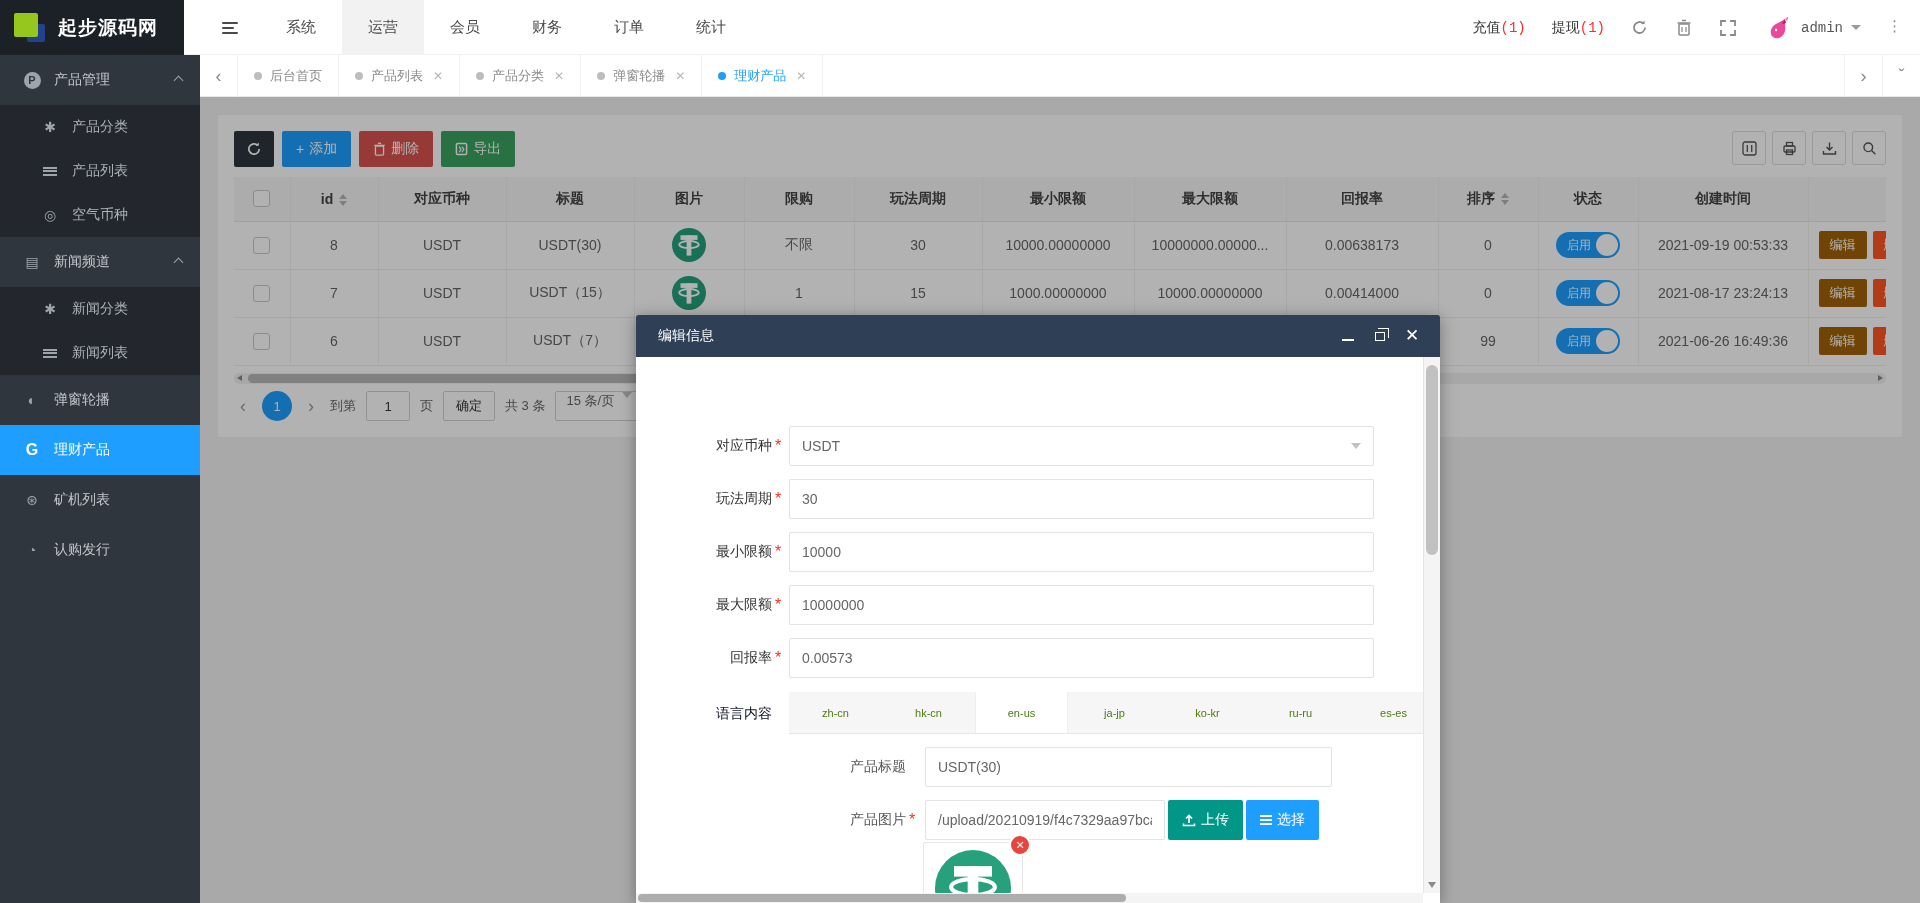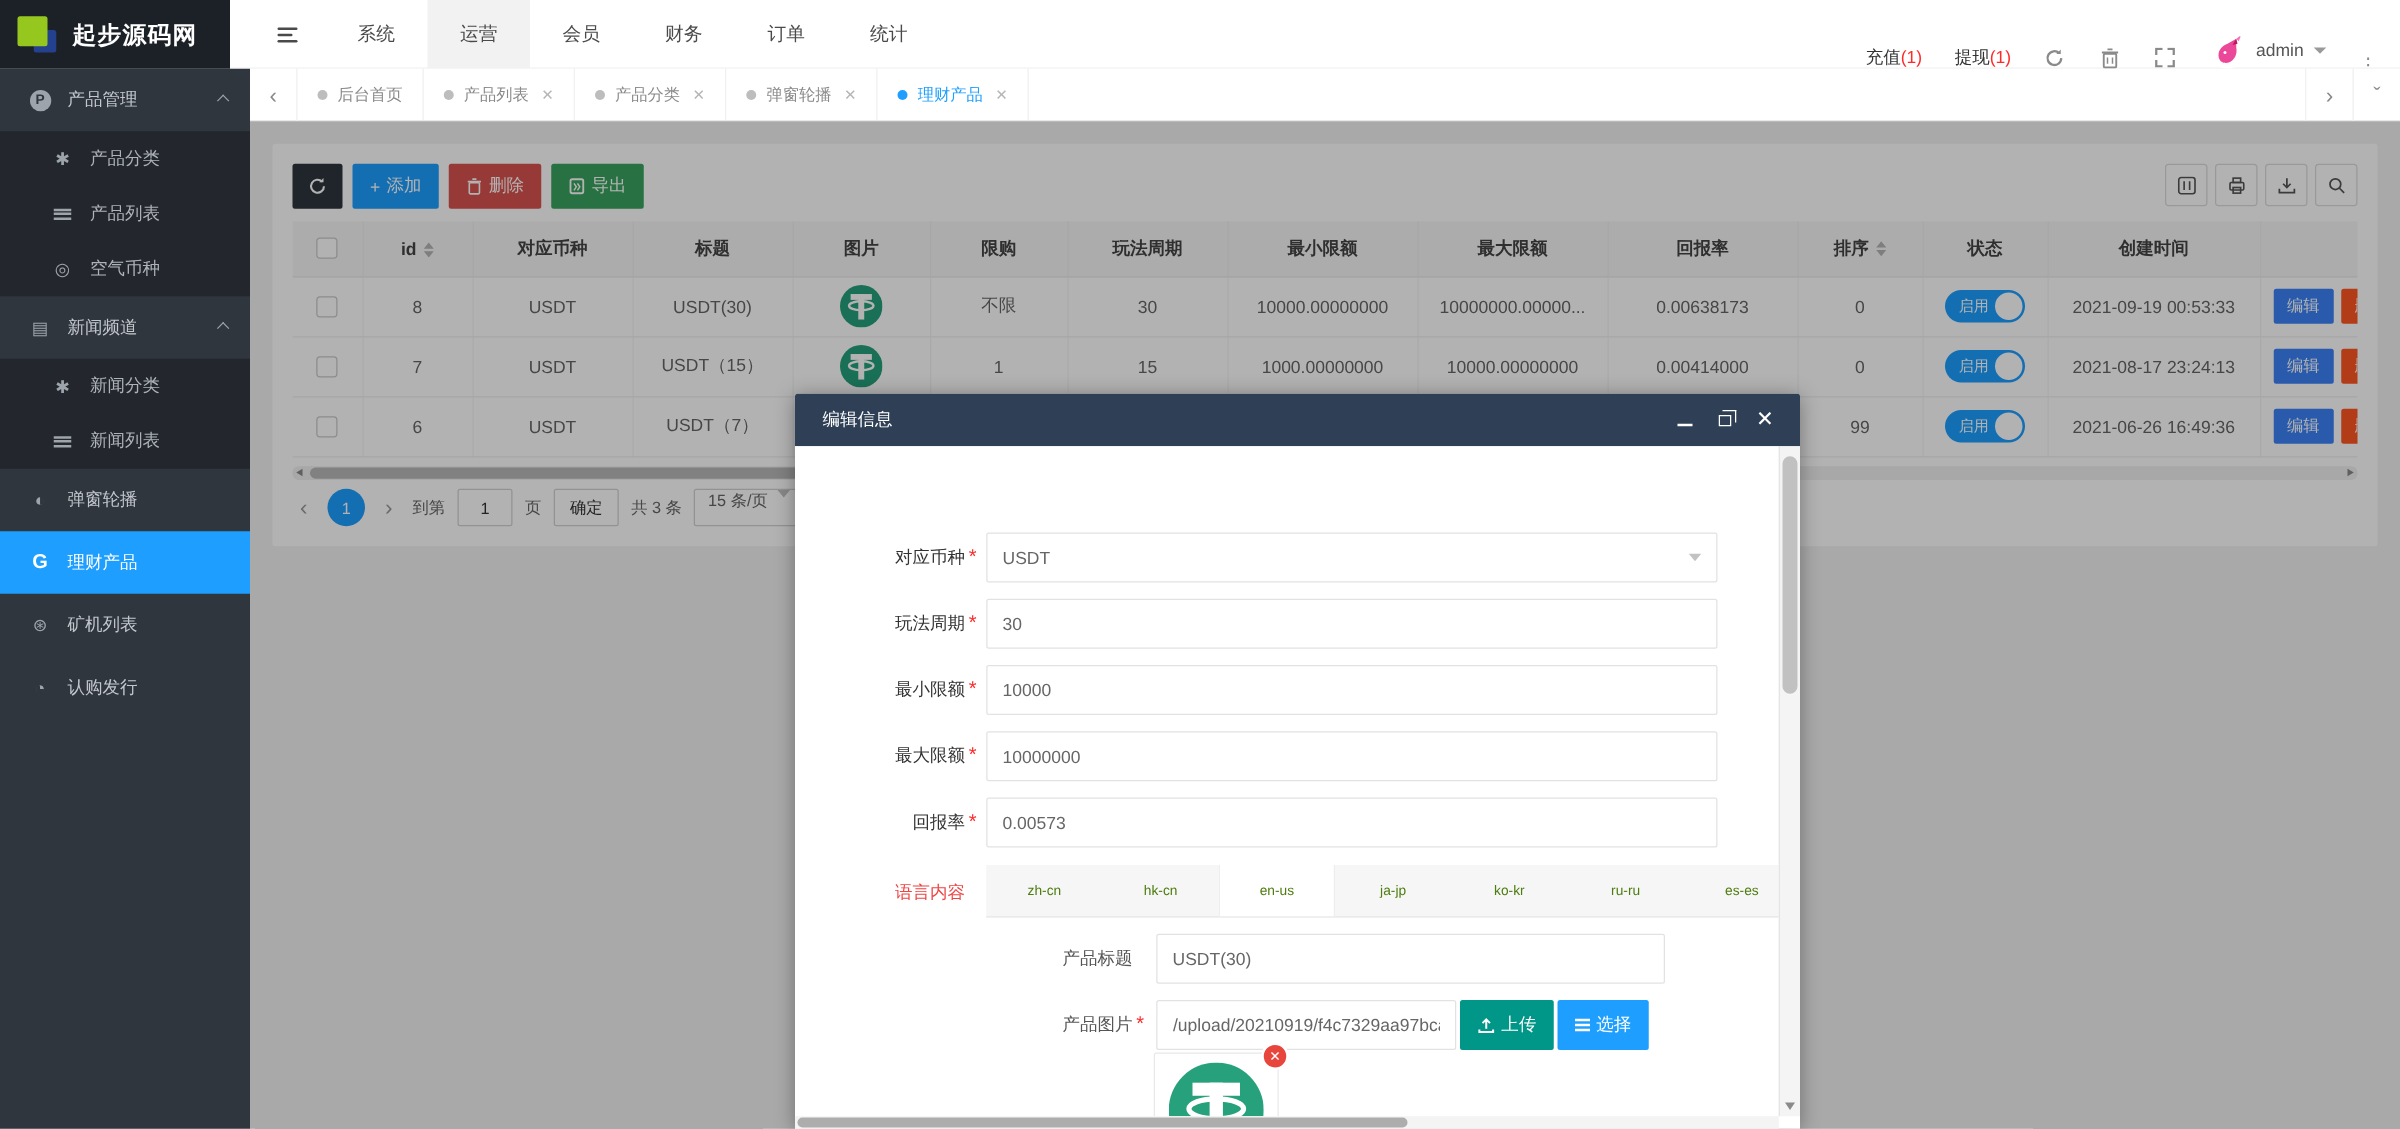--- a/index.html
+++ b/index.html
@@ -11,21 +11,21 @@
   .logo-mark { position:relative; width:34px; height:34px; margin-right:10px; }
   .logo-sq-green { position:absolute; left:0; top:2px; width:24px; height:24px; background:#95c71f; border-radius:2px; z-index:2; }
   .logo-sq-blue { position:absolute; left:13px; top:13px; width:18px; height:18px; background:#24418e; border-radius:2px; z-index:1; }
   .logo-text { color:#fff; font-size:19px; font-weight:bold; letter-spacing:1px; }
   .nav-left { position:absolute; left:200px; top:0; height:55px; display:flex; align-items:stretch; }
   .nav-burger { width:60px; display:flex; flex-direction:column; justify-content:center; align-items:center; gap:3px; cursor:pointer; }
   .nav-burger i { display:block; height:2px; background:#4a4a4a; border-radius:1px; }
   .nav-burger i:nth-child(1){width:16px;} .nav-burger i:nth-child(2){width:12px; margin-right:4px;} .nav-burger i:nth-child(3){width:16px;}
   .nav-item { display:flex; align-items:center; padding:0 26px; font-size:15px; color:#4a4a4a; cursor:pointer; }
   .nav-item.active { background:#f2f2f2; }
-  .nav-right { position:absolute; right:0; top:0; height:55px; display:flex; align-items:flex-end; gap:26px; padding-right:18px; }
+  .nav-right { position:absolute; right:0; top:0; height:55px; display:flex; align-items:center; gap:26px; padding-right:18px;font-family:Liberation Mono, monospace; }
   .nav-badge-item { font-size:14px; color:#333; cursor:pointer; }
   .nav-badge-item .badge { color:#ff2a2a; }
   .nav-ico { width:18px; height:18px; cursor:pointer; display:flex; align-items:center; justify-content:center; }
   .nav-ico svg { display:block; }
   .admin-box { display:flex; align-items:center; gap:8px; cursor:pointer; }
   .avatar { width:30px; height:30px; border-radius:50%; overflow:hidden; display:flex; align-items:center; justify-content:center; background:#fff; }
   .admin-name { font-size:14px; color:#555; }
   .caret-down { width:0; height:0; border-left:5px solid transparent; border-right:5px solid transparent; border-top:5px solid #9a9a9a; }
   .vdots { font-size:15px; color:#8a8a8a; letter-spacing:0; line-height:5px; cursor:pointer; }
 
@@ -72,21 +72,21 @@
   .checkbox { width:17px; height:17px; border:1px solid #c9c9c9; border-radius:3px; background:#fff; margin:0 auto; cursor:pointer; }
   .sorters { display:inline-flex; flex-direction:column; gap:2px; margin-left:6px; vertical-align:middle; }
   .sorters i { width:0; height:0; border-left:4px solid transparent; border-right:4px solid transparent; display:block; }
   .sort-up { border-bottom:5px solid #b5b5b5; }
   .sort-dn { border-top:5px solid #b5b5b5; }
   .tether-sm { width:34px; height:34px; display:block; margin:0 auto; }
   .switch { width:64px; height:26px; border-radius:13px; background:#1e9fff; margin:0 auto; position:relative; cursor:pointer; }
   .switch .sw-txt { position:absolute; left:11px; top:5px; font-size:12px; color:#fff; }
   .switch .knob { position:absolute; right:2px; top:2px; width:22px; height:22px; border-radius:50%; background:#fff; }
   .op-btn { border:none; border-radius:2px; color:#fff; font-size:13px; height:28px; padding:0 11px; cursor:pointer; font-family:inherit; }
-  .op-edit { background:#3b82f6;text-align:right; }
+  .op-edit { background:#a16207;text-align:right; }
   .op-del { background:#ff5722; margin-left:6px; }
   .op-cell { text-align:left !important; padding-left:10px; white-space:nowrap; }
 
   .hscroll { position:absolute; left:16px; top:258px; width:1652px; height:11px; background:#f1f1f1; border-radius:5px; }
   .hs-thumb { position:absolute; left:14px; top:1px; height:9px; width:70%; background:#b9b9b9; border-radius:5px; }
   .hs-arrow { position:absolute; top:2px; width:0; height:0; border-top:3.5px solid transparent; border-bottom:3.5px solid transparent; }
   .hs-left { left:3px; border-right:5px solid #888; }
   .hs-right { right:3px; border-left:5px solid #888; }
 
   .pager { position:absolute; left:16px; top:276px; display:flex; align-items:center; gap:10px; font-size:13px; color:#666; }
@@ -111,21 +111,21 @@
   .modal-bd { position:absolute; left:0; top:42px; width:787px; height:536px; overflow:hidden; background:#fff; }
   .m-row { position:absolute; left:24px; width:714px; height:40px; display:flex; align-items:center; }
   .m-label { width:112px; text-align:right; font-size:14px; color:#333; flex:none; }
   .req { color:#ff2a2a; margin-left:3px; width:10px; flex:none; }
   .req.blank { visibility:hidden; }
   .m-input { flex:1; height:40px; border:1px solid #e2e2e2; border-radius:2px; padding:0 12px; font-size:14px; color:#666; font-family:inherit; margin-left:4px; }
   .m-select { flex:1; height:40px; border:1px solid #e2e2e2; border-radius:2px; padding:0 12px; font-size:14px; color:#666; margin-left:4px; display:flex; align-items:center; justify-content:space-between; cursor:pointer; background:#fff; }
   .sel-caret { width:0; height:0; border-left:5px solid transparent; border-right:5px solid transparent; border-top:6px solid #c2c2c2; }
 
   .lang-row { position:absolute; left:24px; top:335px; width:763px; display:flex; }
-  .lang-label { width:112px; text-align:right; font-size:14px; color:#ef4444; line-height:42px; flex:none; margin-right:17px; }
+  .lang-label { width:112px; text-align:right; font-size:14px; color:#0f172a; line-height:42px; flex:none; margin-right:17px; }
   .tabs-bar { flex:1; height:42px; background:#f6f6f6; border-bottom:1px solid #e6e6e6; display:flex; overflow:hidden; }
   .ltab { width:93px; height:42px; flex:none; display:flex; align-items:center; justify-content:center; font-size:11px; color:#4d7c0f; cursor:pointer; }
   .ltab.active { background:#fff; border-left:1px solid #eee; border-right:1px solid #eee; }
 
   .sub-row { position:absolute; left:150px; height:40px; display:flex; align-items:center; }
   .sub-label { width:120px; text-align:right; font-size:14px; color:#555; flex:none; }
   .sub-input { height:40px; border:1px solid #e2e2e2; border-radius:2px; padding:0 12px; font-size:14px; color:#666; font-family:inherit; margin-left:6px; }
   .btn-upload { background:#009688; margin-left:3px; }
   .btn-choose { background:#1e9fff; margin-left:3px; }
   .mini-bars i { display:block; width:12px; height:2px; background:#fff; margin:2px 0; }

